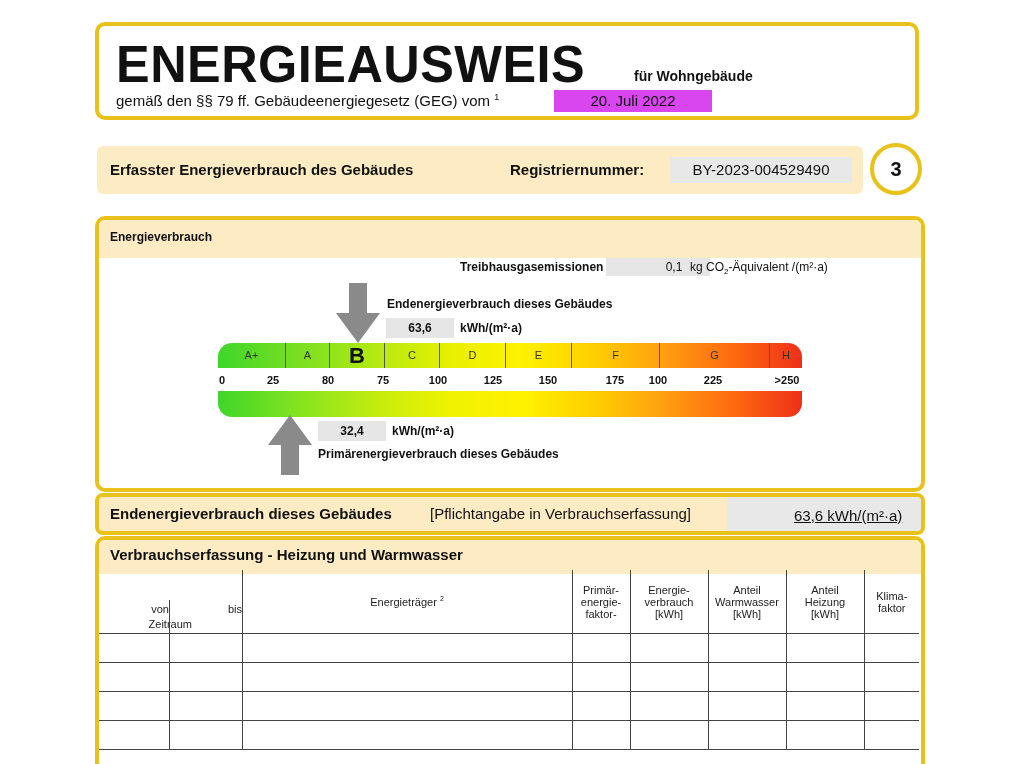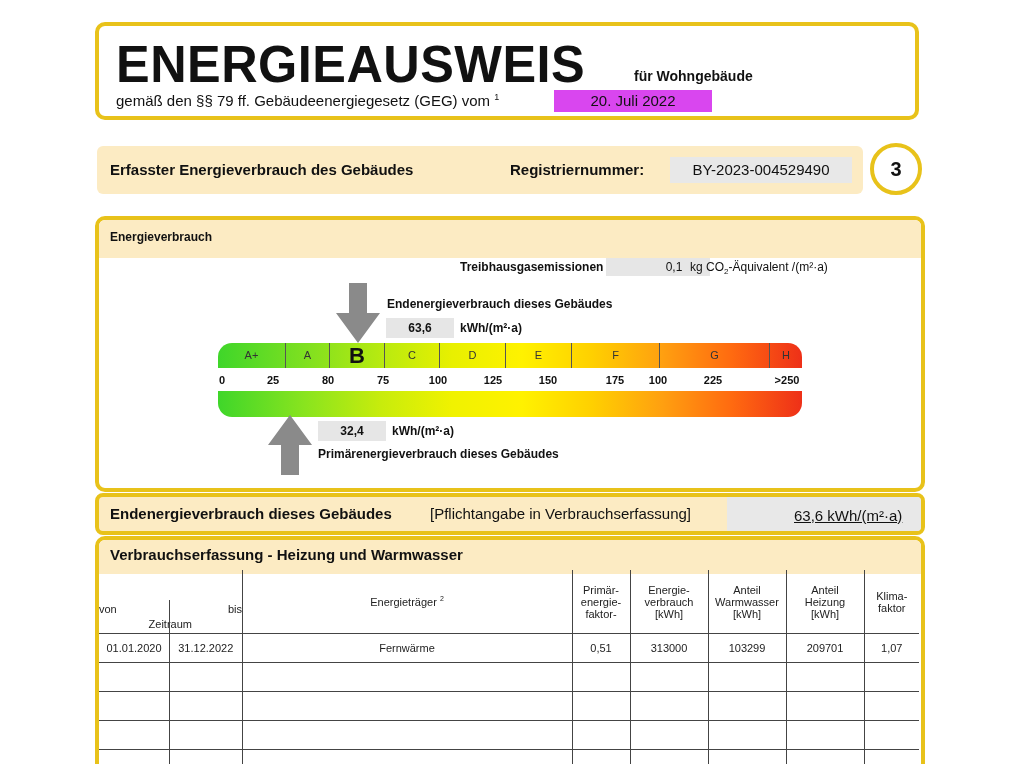--- a/index.html
+++ b/index.html
@@ -63,21 +63,21 @@
   .cons-box { left:95px; top:536px; width:830px; height:240px; border:4px solid #e8c21a; border-radius:10px 10px 0 0; box-sizing:border-box; background:#fff; overflow:hidden; }
   .cons-title { left:110px; top:546px; font-size:15px; font-weight:bold; }
 
   table.cons { position:absolute; left:99px; top:570px; width:820px; border-collapse:collapse; font-size:11px; table-layout:fixed; }
   table.cons td, table.cons th { border:1px solid #444; text-align:center; font-weight:normal; padding:0; color:#222; }
   table.cons tr.hdr th { height:63px; vertical-align:middle; }
   table.cons tr.row td { height:28px; }
   table.cons sup { font-size:7px; }
   .zeit { position:relative; height:63px; }
   .zeit .zt { position:absolute; top:10px; left:0; right:0; text-align:center;margin-top:38px; }
-  .zeit .zvon { position:absolute; top:33px; left:0; width:70px; text-align:left; }
+  .zeit .zvon { position:absolute; top:33px; left:0; width:70px; text-align:right; }
   .zeit .zbis { position:absolute; top:33px; left:70px; width:73px; text-align:right; }
   .zeit .zline { position:absolute; top:30px; bottom:0; left:70px; border-left:1px solid #444; }
   table.cons tr td:first-child, table.cons tr th:first-child { border-left:none; }
   table.cons tr td:last-child, table.cons tr th:last-child { border-right:none; }
   table.cons tr.hdr th { border-top:none; }
 </style>
 </head>
 <body>
 
 <div class="abs header-box"></div>
@@ -179,34 +179,20 @@
     </th>
     <th><span>Energieträger</span> <sup>2</sup></th>
     <th><span>Primär-</span><br><span>energie-</span><br><span>faktor-</span></th>
     <th><span>Energie-</span><br><span>verbrauch</span><br><span>[kWh]</span></th>
     <th><span>Anteil</span><br><span>Warmwasser</span><br><span>[kWh]</span></th>
     <th><span>Anteil</span><br><span>Heizung</span><br><span>[kWh]</span></th>
     <th><span>Klima-</span><br><span>faktor</span></th>
   </tr>
   <tr class="row">
     <td style="padding:0;">
-      <div style="display:flex;height:28px;line-height:28px;">
-        <span style="width:70px;border-right:1px solid #444;">01.01.2020</span>
-        <span style="flex:1;">31.12.2022</span>
-      </div>
-    </td>
-    <td>Fernwärme</td>
-    <td>0,51</td>
-    <td>313000</td>
-    <td>103299</td>
-    <td>209701</td>
-    <td>1,07</td>
-  </tr>
-  <tr class="row">
-    <td style="padding:0;">
           <div style="display:flex;height:28px;">
             <span style="width:70px;border-right:1px solid #444;"></span>
             <span style="flex:1;"></span>
           </div>
         </td>
     <td></td>
     <td></td>
     <td></td>
     <td></td>
     <td></td>

